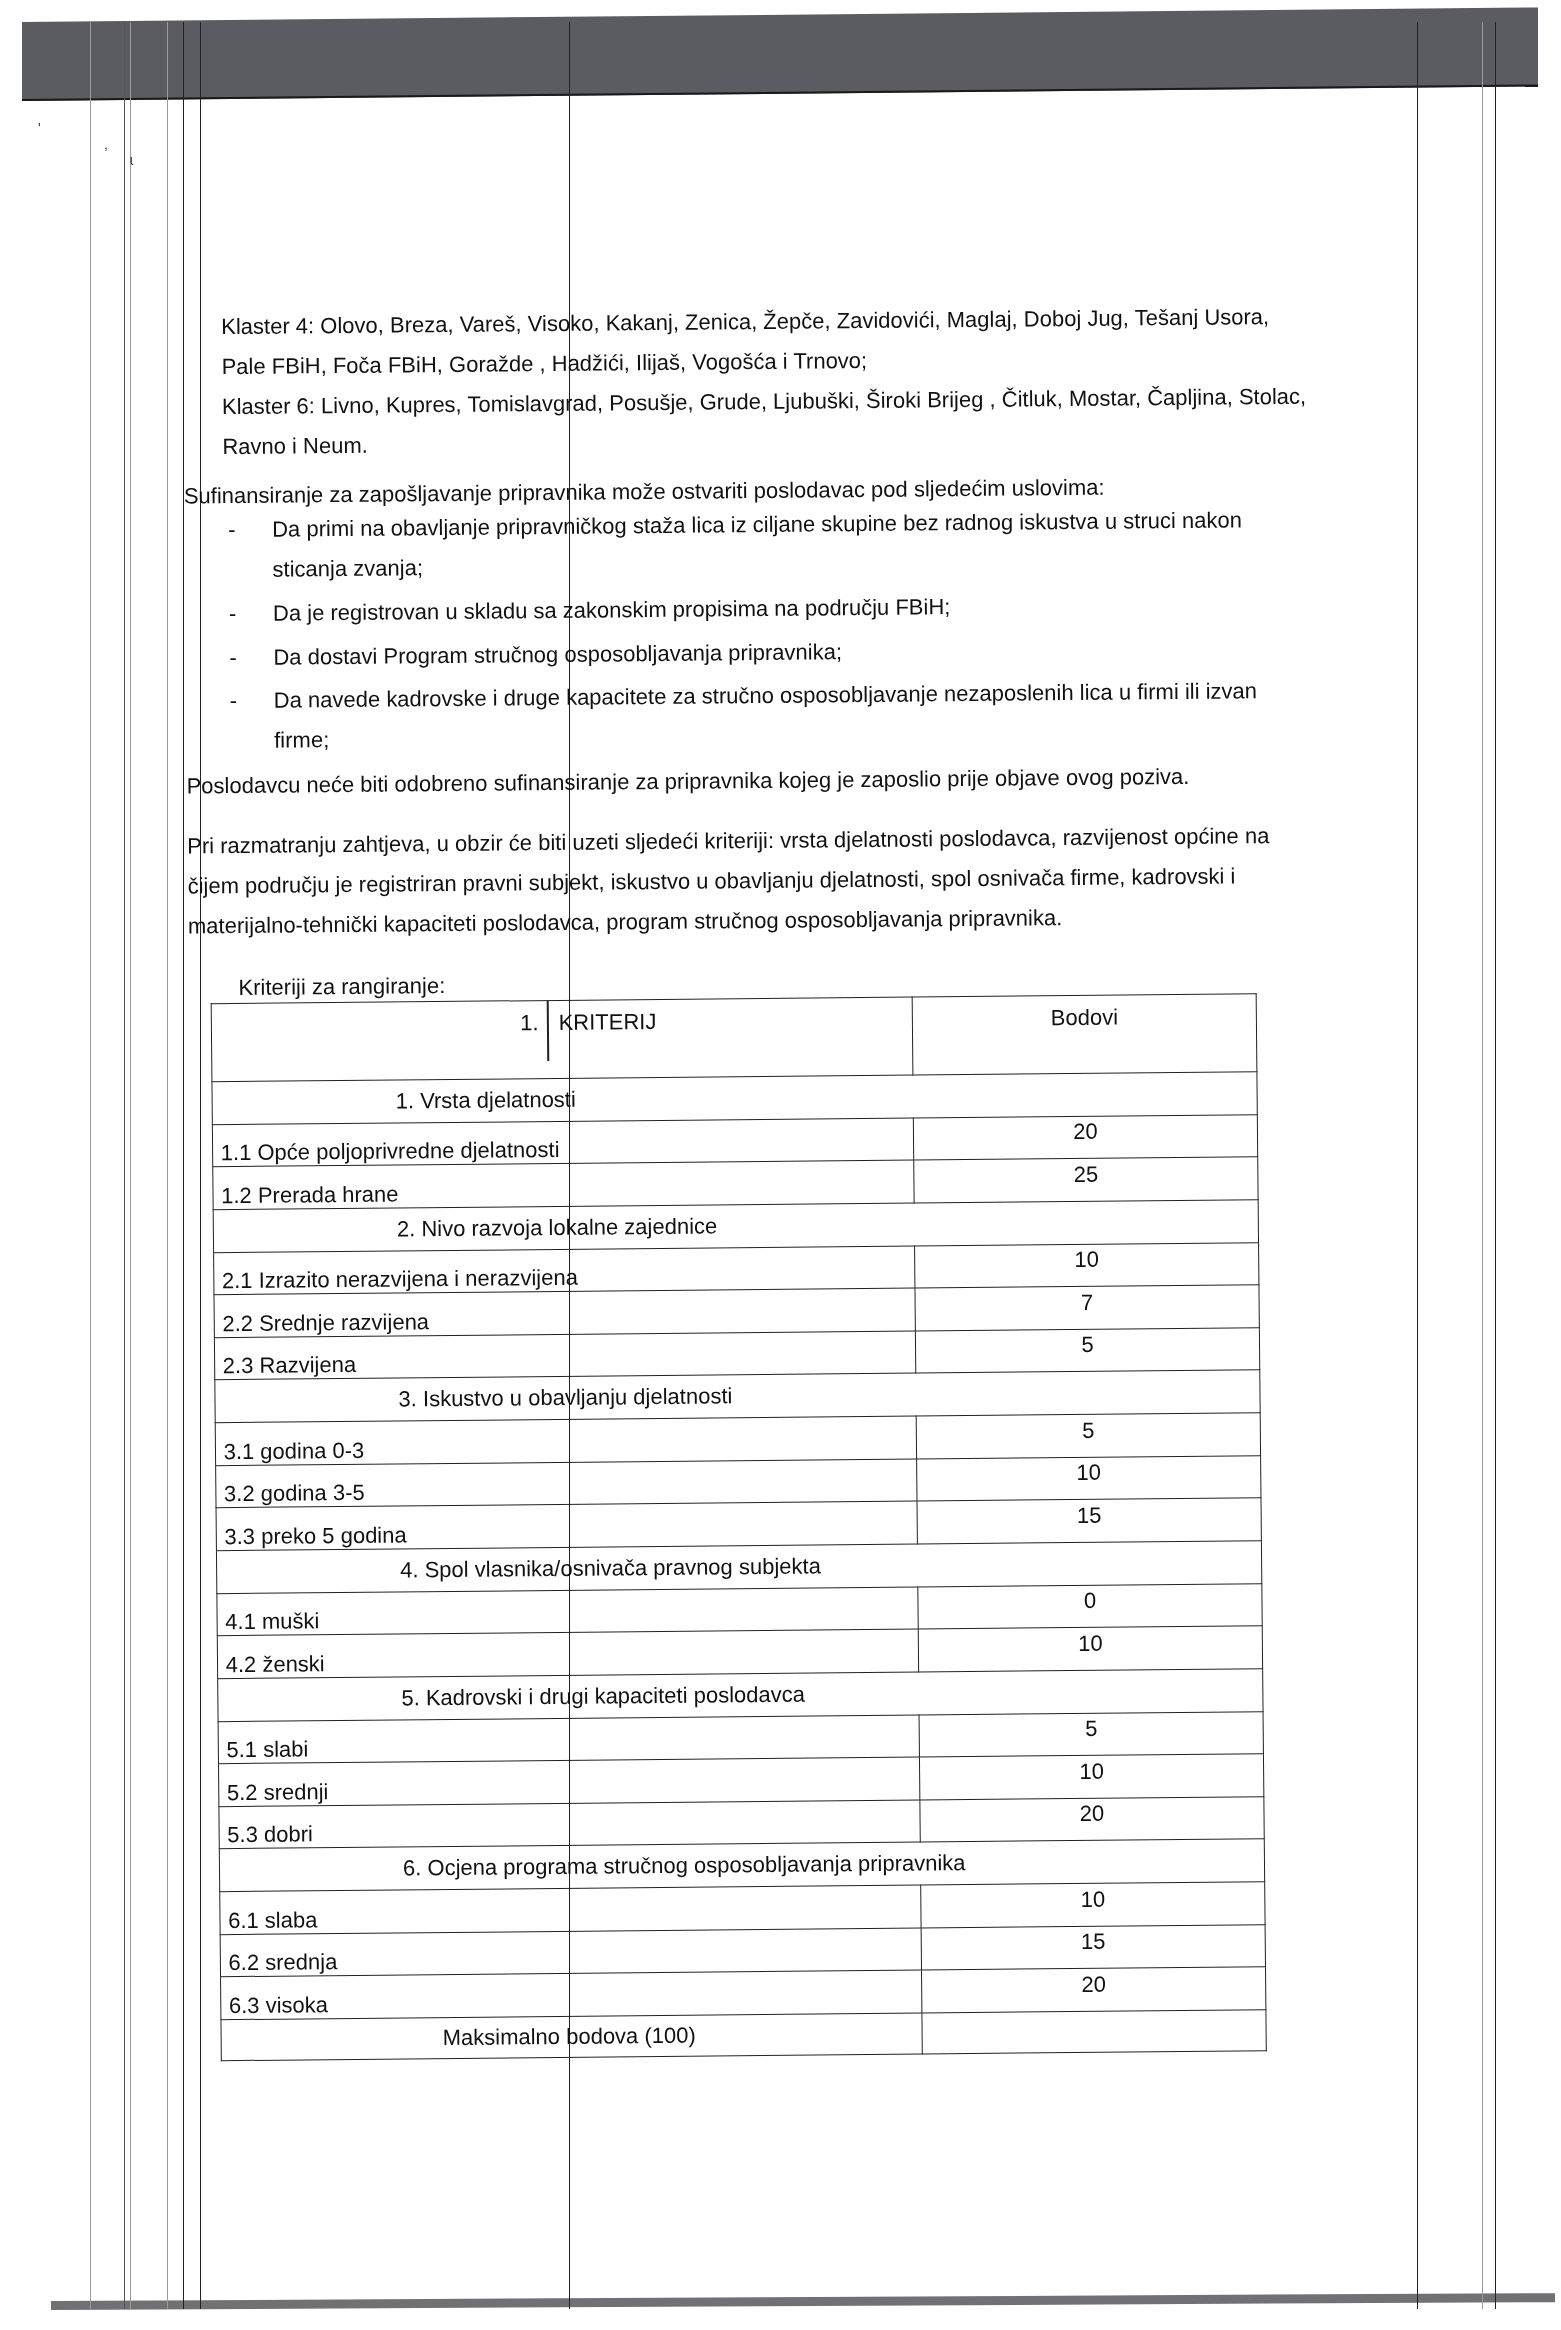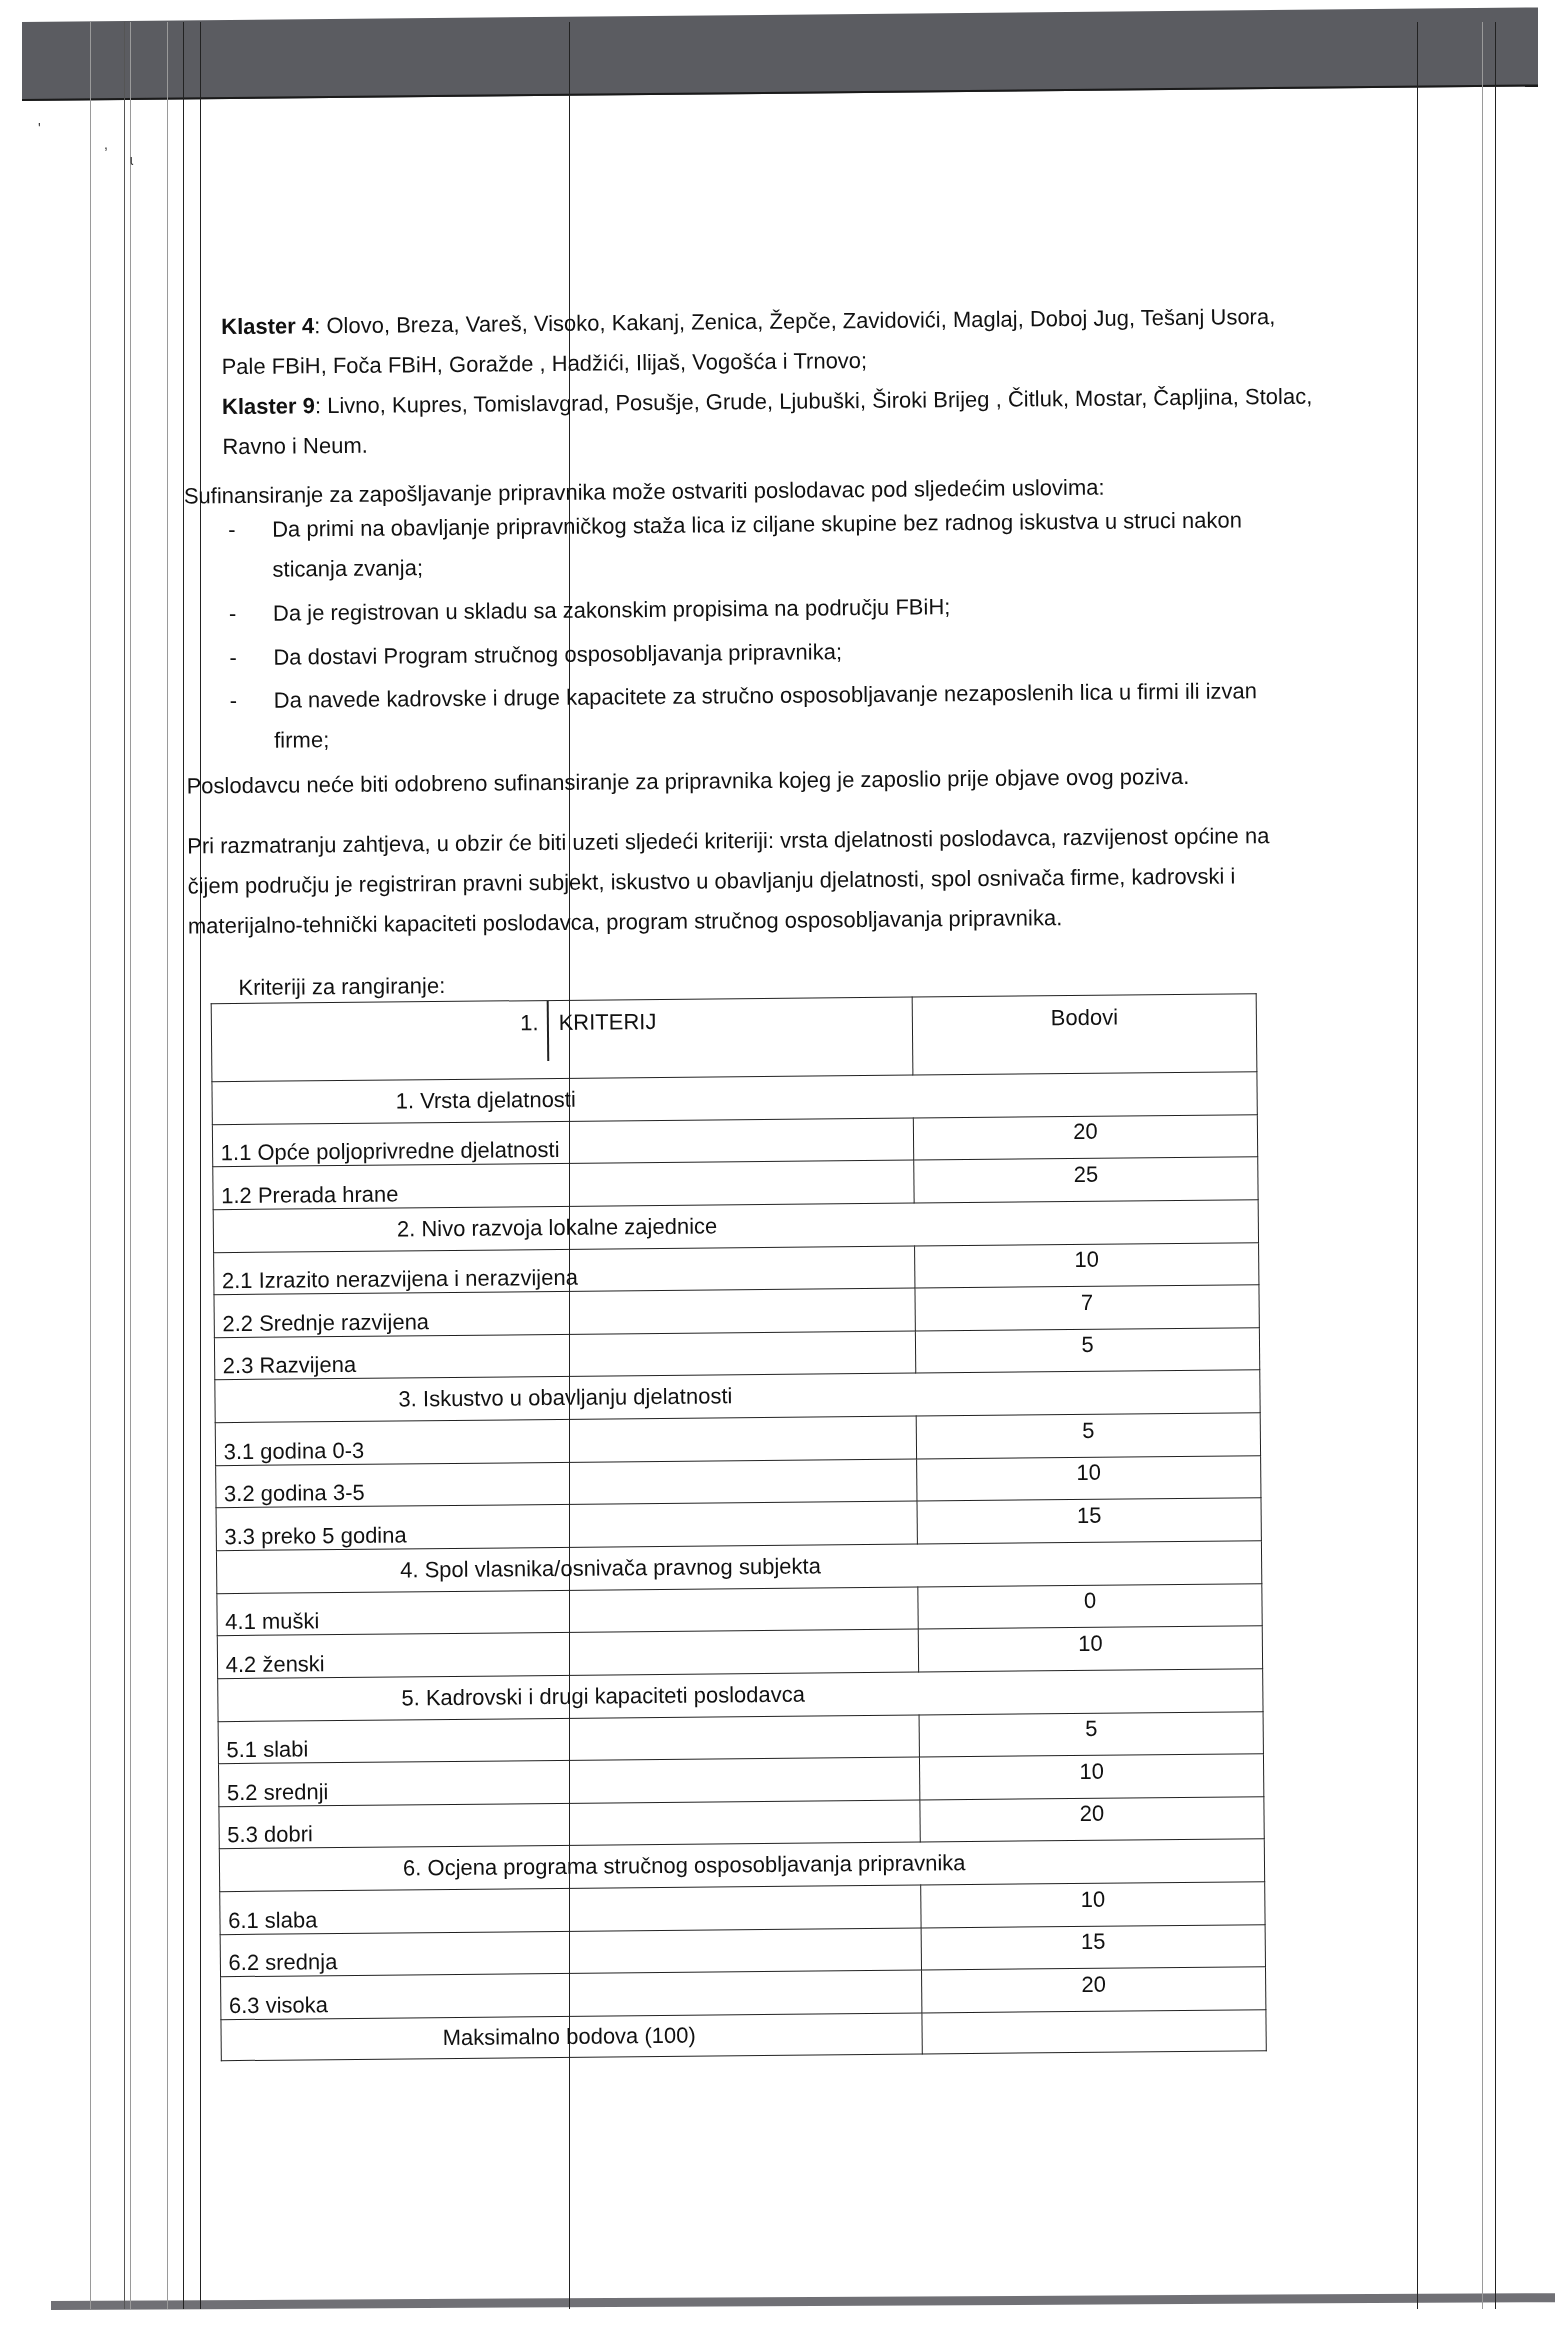--- a/index.html
+++ b/index.html
@@ -8,21 +8,21 @@
   .scan-band-top { position:absolute; left:22px; top:22px; width:1516px; height:77px; background:#5b5c61;
                    transform:skewY(-0.55deg); transform-origin:left top; border-bottom:2.5px solid #1a1a1a; }
   .scan-band-bottom { position:absolute; left:51px; top:2301px; width:1504px; height:8.8px; background:#707075;
                    transform:skewY(-0.3deg); transform-origin:left top; }
   .vline { position:absolute; top:22px; width:1.3px; height:2287px; background:#222; }
   .vline.light { background:#9a9a9a; width:0.6px; }
   .vline.thin { width:0.6px; background:#555; }
   .speck { position:absolute; color:#333; font-size:14px; }
   .page { position:absolute; left:0; top:0; width:1561px; height:2330px; transform:rotate(-0.55deg); transform-origin:758px 1137px; }
   .para { position:absolute; font-size:22px; line-height:40px; white-space:nowrap; }
-  .para b { font-weight:bold; }
+  .para b { font-weight:normal; }
   .bullets { position:absolute; font-size:22px; line-height:40px; }
   .bullet { position:relative; padding-left:44px; white-space:nowrap; }
   .bullet .dash { position:absolute; left:0; top:0; }
   .bullet .cont { display:block; }
   .table-caption { position:absolute; font-size:22px; }
   table.crit { position:absolute; border-collapse:collapse; font-size:22px; }
   table.crit td { border:1.9px solid #222; padding:0 7.6px; height:39px; vertical-align:bottom; white-space:nowrap; }
   table.crit td.pts { text-align:center; vertical-align:top; padding-top:2.5px; }
   table.crit tr.section td { text-align:left; padding-left:183px; height:42px; vertical-align:middle; }
   table.crit tr.header td { height:68px; vertical-align:top; padding-top:8.8px; }
@@ -47,21 +47,21 @@
 <div class="vline" style="left:1495px"></div>
 <span class="speck" style="left:38px;top:120px">'</span>
 <span class="speck" style="left:104px;top:136px">,</span>
 <span class="speck" style="left:130px;top:152px">ɩ</span>
 
 <div class="page">
 
   <div class="para" style="left:229px; top:302px;">
     <div><b>Klaster 4</b>: <span>Olovo, Breza, Vareš, Visoko, Kakanj, Zenica, Žepče, Zavidovići, Maglaj, Doboj Jug, Tešanj Usora,</span></div>
     <div>Pale FBiH, Foča FBiH, Goražde , Hadžići, Ilijaš, Vogošća i Trnovo;</div>
-    <div><b>Klaster 9</b>: <span>Livno, Kupres, Tomislavgrad, Posušje, Grude, Ljubuški, Široki Brijeg , Čitluk, Mostar, Čapljina, Stolac,</span></div>
+    <div><b>Klaster 6</b>: <span>Livno, Kupres, Tomislavgrad, Posušje, Grude, Ljubuški, Široki Brijeg , Čitluk, Mostar, Čapljina, Stolac,</span></div>
     <div>Ravno i Neum.</div>
   </div>
 
   <div class="para" style="left:190px; top:471px;">Sufinansiranje za zapošljavanje pripravnika može ostvariti poslodavac pod sljedećim uslovima:</div>
   <div class="bullets" style="left:234px; top:505px;">
     <div class="bullet">
       <span class="dash">-</span>
       <span class="cont">Da primi na obavljanje pripravničkog staža lica iz ciljane skupine bez radnog iskustva u struci nakon</span>
       <span class="cont">sticanja zvanja;</span>
     </div>

